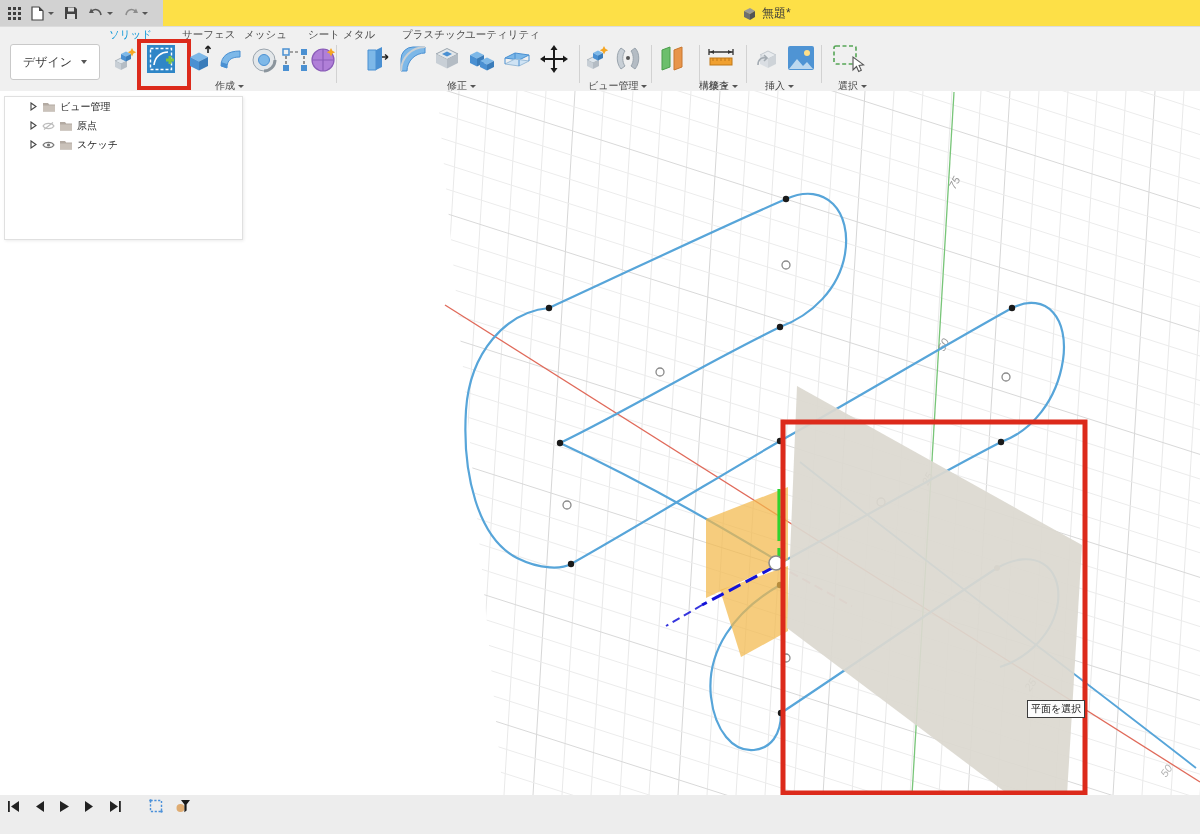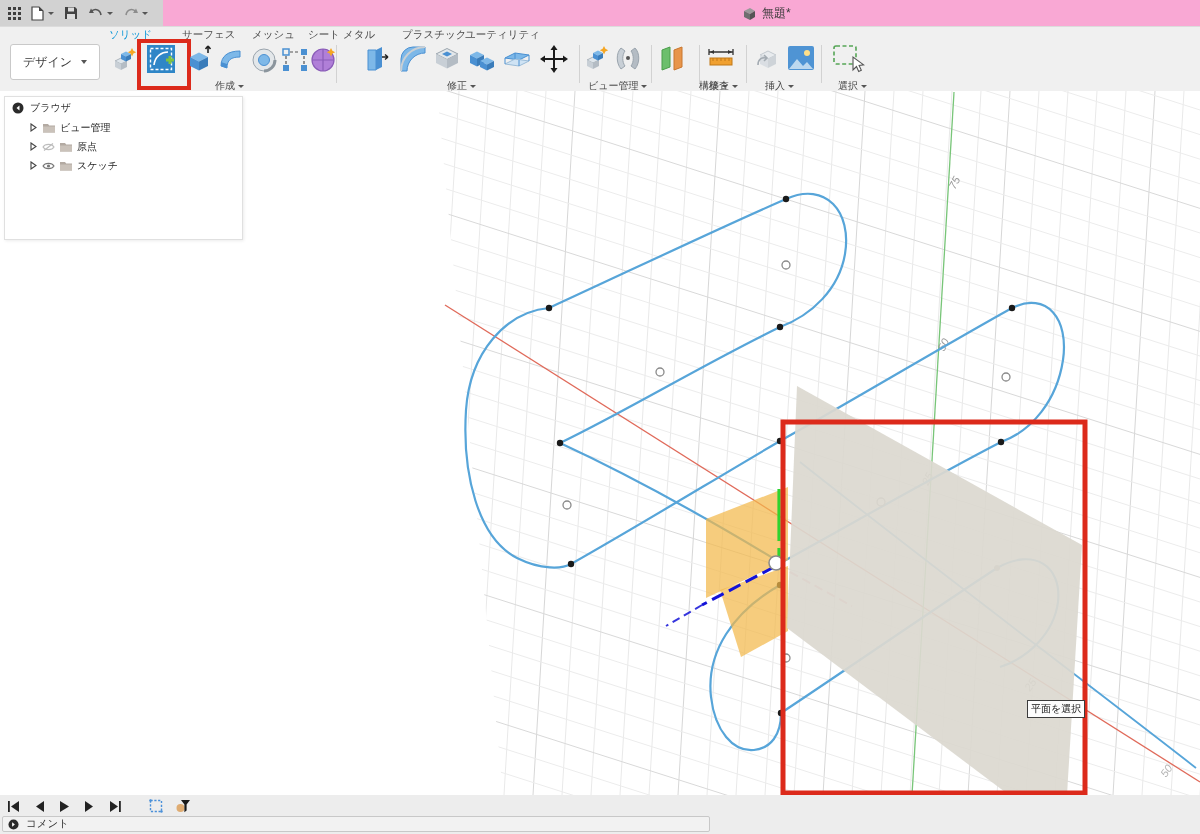--- a/index.html
+++ b/index.html
@@ -1,20 +1,20 @@
 <!DOCTYPE html>
 <html><head>
 <meta charset="utf-8">
 <style>
   html,body{margin:0;padding:0}
   body{width:1200px;height:834px;position:relative;overflow:hidden;
        font-family:"Liberation Sans",sans-serif;background:#f0f0f0;color:#333}
   .abs{position:absolute}
   
-  #top-strip{left:0;top:0;width:1200px;height:26px;background:#f9a8d4;border-bottom:1px solid #dcdcdc}
+  #top-strip{left:0;top:0;width:1200px;height:26px;background:#fde047;border-bottom:1px solid #dcdcdc}
   #top-left-seg{left:0;top:0;width:163px;height:26px;background:#d2d2d2;display:flex;align-items:center;gap:10px;padding-left:8px;box-sizing:border-box}
   .tb-ic{display:flex;align-items:center}
   #doc-title{left:742px;top:5px;display:flex;align-items:center;gap:5px;font-size:12px;color:#3a3a3a}
   
   #ribbon{left:0;top:27px;width:1200px;height:64px;background:#f0f0f0;border-bottom:1px solid #cfcfcf}
   #workspace-btn{left:10px;top:17px;width:88px;height:34px;background:#fff;border:1px solid #c9c9c9;border-radius:3px;
      display:flex;align-items:center;justify-content:center;font-size:12px;color:#3a3a3a;gap:6px}
   .tab{position:absolute;top:1px;font-size:10.5px;color:#4a4a4a;white-space:nowrap}
   .tab.active{color:#0a96d7}
   .grouplabel{position:absolute;top:52px;font-size:10px;color:#474747;white-space:nowrap}
@@ -99,21 +99,21 @@
 </div>
 
 <div id="ribbon" class="abs">
   <div id="workspace-btn" class="abs">
     <span>デザイン</span>
     <span class="caret"></span>
   </div>
 
   <span class="tab active" style="left:109px">ソリッド</span>
   <span class="tab" style="left:182px">サーフェス</span>
-  <span class="tab" style="left:252px">メッシュ</span>
+  <span class="tab" style="left:244px">メッシュ</span>
   <span class="tab" style="left:308px">シート メタル</span>
   <span class="tab" style="left:402px">プラスチック</span>
   <span class="tab" style="left:465px">ユーティリティ</span>
 
   <span class="ribicon" style="left:110px">
     <svg width="28" height="28" viewBox="0 0 28 28">
         <path d="M5,15 l6,-3 6,3 -6,3 z" fill="#dfe6ec" stroke="#9aa4ad" stroke-width=".8"></path>
         <path d="M5,15 l6,3 v6 l-6,-3 z" fill="#c8cfd6"></path>
         <path d="M17,15 l-6,3 v6 l6,-3 z" fill="#b4bcc4"></path>
         <path d="M11,8 l5,-2.5 5,2.5 -5,2.5 z" fill="#7db8e8"></path>
@@ -483,27 +483,20 @@
           <rect x="1" y="1" width="8" height="7.5" rx="1" fill="#5b8dc8"></rect>
           <rect x="11" y="1" width="8" height="7.5" rx="1" fill="#5b8dc8"></rect>
           <rect x="1" y="10.5" width="8" height="7.5" rx="1" fill="#5b8dc8"></rect>
           <rect x="11" y="10.5" width="8" height="7.5" rx="1" fill="#5b8dc8"></rect>
         </svg></span>
     <span class="caret sm"></span>
   </div>
 </div>
 
 <div id="browser-panel" class="abs">
-  <div class="bp-header">
-    <svg width="12" height="12" viewBox="0 0 12 12">
-        <circle cx="6" cy="6" r="5.5" fill="#2b2b2b"></circle>
-        <path d="M7.5,3.5 L4.5,6 L7.5,8.5 Z" fill="#fff"></path>
-      </svg>
-    <span>ブラウザ</span>
-  </div>
   <div class="bp-row" style="padding-left:24px">
     <svg width="9" height="9" viewBox="0 0 9 9">
         <path d="M2,1 L7,4.5 L2,8 Z" fill="none" stroke="#444" stroke-width="1.1"></path>
       </svg>
     <svg width="14" height="11" viewBox="0 0 14 11">
         <path d="M1,2 h5 l1.2,1.5 H13 v7 H1 z" fill="#b3aaa2"></path>
         <rect x="1" y="4.5" width="12" height="6" fill="#cac2ba"></rect>
       </svg>
     <span>ビュー管理</span>
   </div>
@@ -559,20 +552,13 @@
     <span style="margin-left:14px"><svg width="14" height="14" viewBox="0 0 14 14">
           <rect x="1.5" y="1.5" width="11" height="11" fill="none" stroke="#4a90d9" stroke-width="1.4" stroke-dasharray="2.2 1.6"></rect>
           <circle cx="1.5" cy="1.5" r="1.2" fill="#4a90d9"></circle>
           <circle cx="12.5" cy="12.5" r="1.2" fill="#4a90d9"></circle>
         </svg></span>
     <span><svg width="16" height="16" viewBox="0 0 16 16">
           <circle cx="5.5" cy="10" r="4" fill="#dca05c" opacity="0.85"></circle>
           <path d="M6,2 h9 l-3.4,4.5 v6 l-2.2,1.8 v-7.8 z" fill="#1a1a1a"></path>
         </svg></span>
   </div>
-  <div id="comment-bar" class="abs">
-    <svg width="11" height="11" viewBox="0 0 12 12">
-        <circle cx="6" cy="6" r="5.5" fill="#2b2b2b"></circle>
-        <path d="M4.5,3.5 L7.5,6 L4.5,8.5 Z" fill="#fff"></path>
-      </svg>
-    <span>コメント</span>
-  </div>
 </div>
 
 </body></html>

